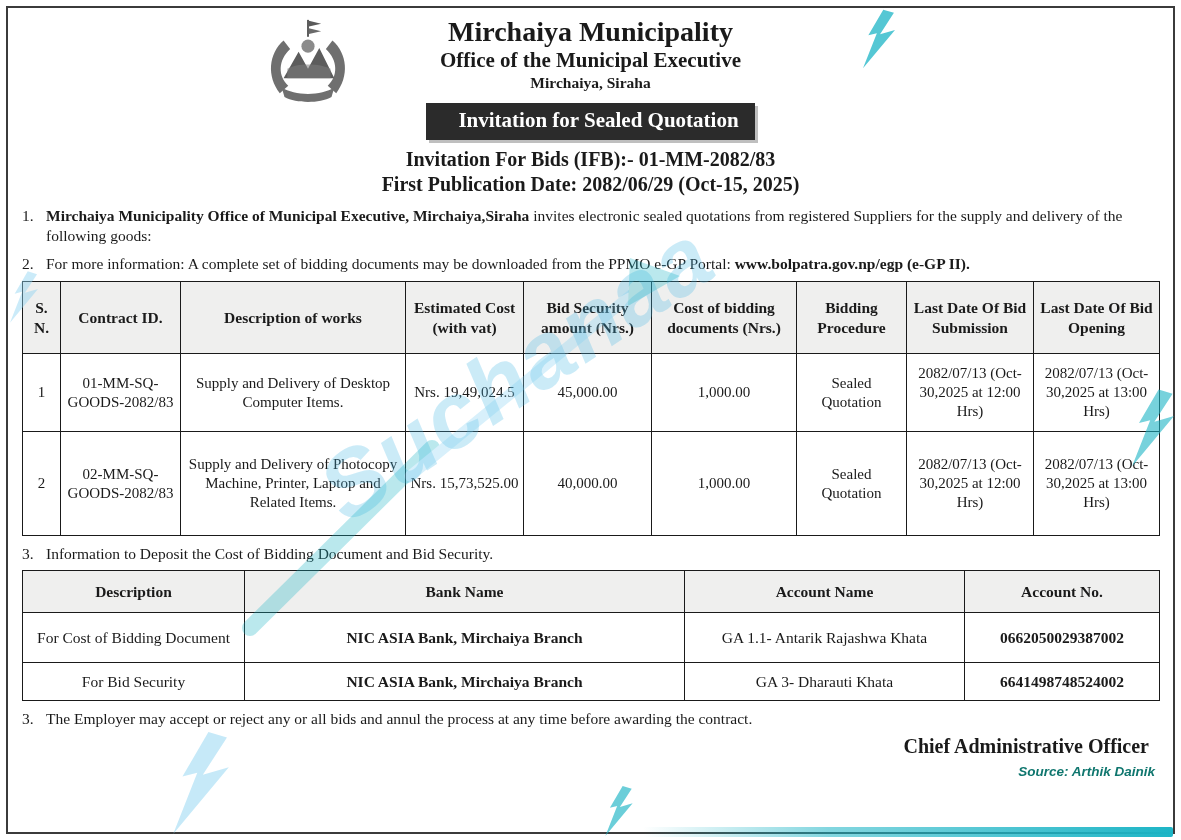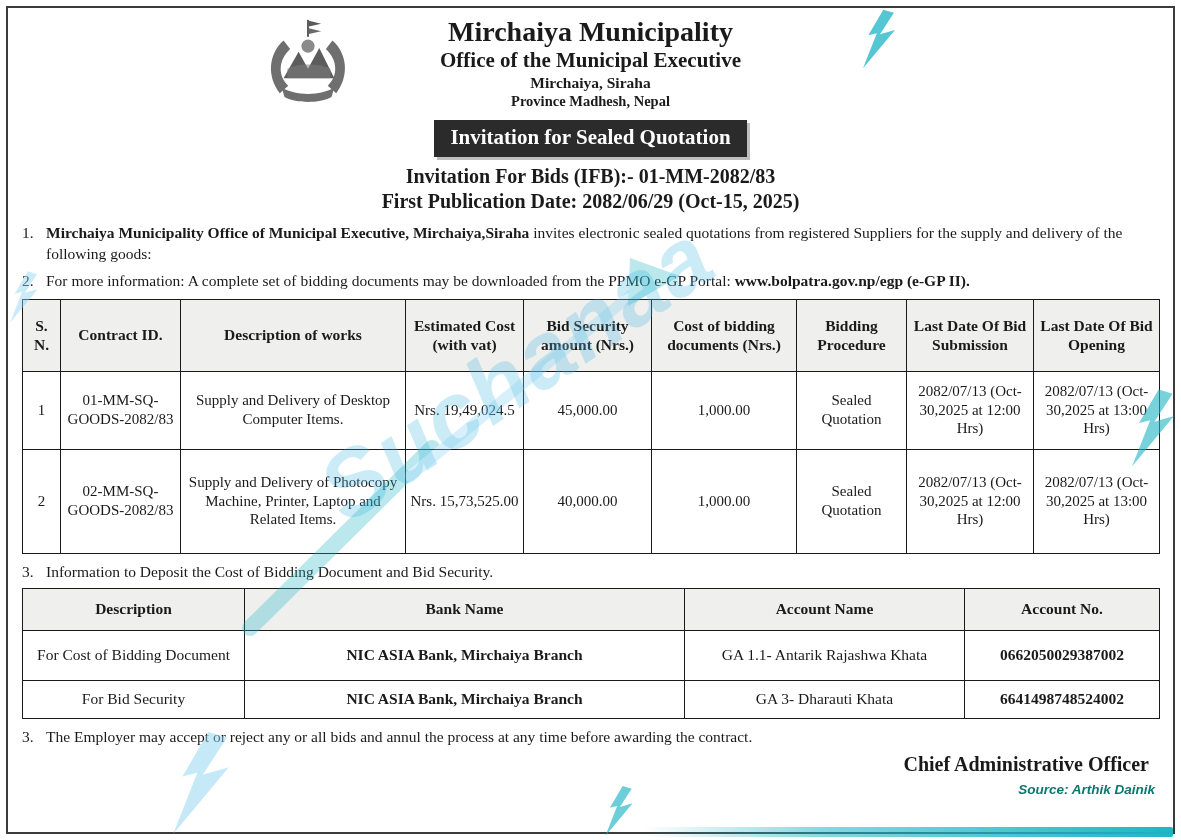--- a/index.html
+++ b/index.html
@@ -15,21 +15,21 @@
   
   .hdr { position:relative; text-align:center; }
   .emblem { position:absolute; left:238px; top:2px; width:96px; height:94px; }
   .title-muni { font-size:28px; font-weight:bold; line-height:1.15; }
   .title-office { font-size:21px; font-weight:bold; line-height:1.2; }
   .title-loc { font-size:15.5px; font-weight:bold; line-height:1.25; }
   .title-prov { font-size:14.5px; font-weight:bold; line-height:1.2; }
   .banner-wrap { text-align:center; margin:10px 0 8px 0; }
   .banner {
     display:inline-block; background:#2b2b2b; color:#ffffff;
-    font-size:21px; font-weight:bold; padding:5px 16px 7px 16px;
+    font-size:21px; font-weight:bold; padding:5px 16px 7px 32px;
     box-shadow:3px 3px 0 rgba(0,0,0,0.25);
   }
   .ifb-line { text-align:center; font-size:20px; font-weight:bold; margin:2px 0; }
   .pub-line { text-align:center; font-size:20px; font-weight:bold; margin:2px 0 10px 0; }
   
   .para { display:flex; font-size:15.5px; line-height:1.32; margin:0 0 7px 0; }
   .para .num { width:24px; flex:none; }
   .para .txt { flex:1; }
   .b { font-weight:bold; }
   
@@ -86,21 +86,20 @@
         <circle cx="50" cy="30" r="7" fill="#8b8b8b"></circle>
         <path d="M20 80 C6 62 8 38 24 24 l7 9 C18 45 18 62 29 72 Z" fill="#6f6f6f"></path>
         <path d="M80 80 C94 62 92 38 76 24 l-7 9 C82 45 82 62 71 72 Z" fill="#6f6f6f"></path>
         <path d="M24 64 L40 36 L50 54 L62 32 L78 64 Z" fill="#5c5c5c"></path>
         <path d="M28 54 C38 48 62 48 74 54 L74 64 L28 64 Z" fill="#7d7d7d" opacity="0.55"></path>
         <path d="M22 74 C36 83 64 83 78 74 l-3 10 C62 91 38 91 25 84 Z" fill="#6f6f6f"></path>
       </svg>
       <div class="title-muni">Mirchaiya Municipality</div>
       <div class="title-office">Office of the Municipal Executive</div>
       <div class="title-loc">Mirchaiya, Siraha</div>
-      <div class="title-prov">Province Madhesh, Nepal</div>
     </div>
 
     <div class="banner-wrap">
       <span class="banner">Invitation for Sealed Quotation</span>
     </div>
 
     <div class="ifb-line">Invitation For Bids (IFB):- 01-MM-2082/83</div>
     <div class="pub-line">First Publication Date: 2082/06/29 (Oct-15, 2025)</div>
 
     <div class="para">

